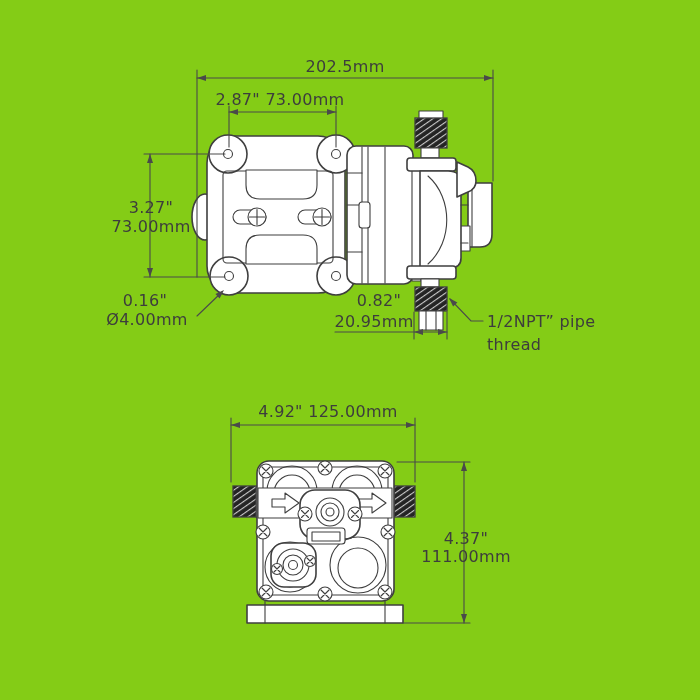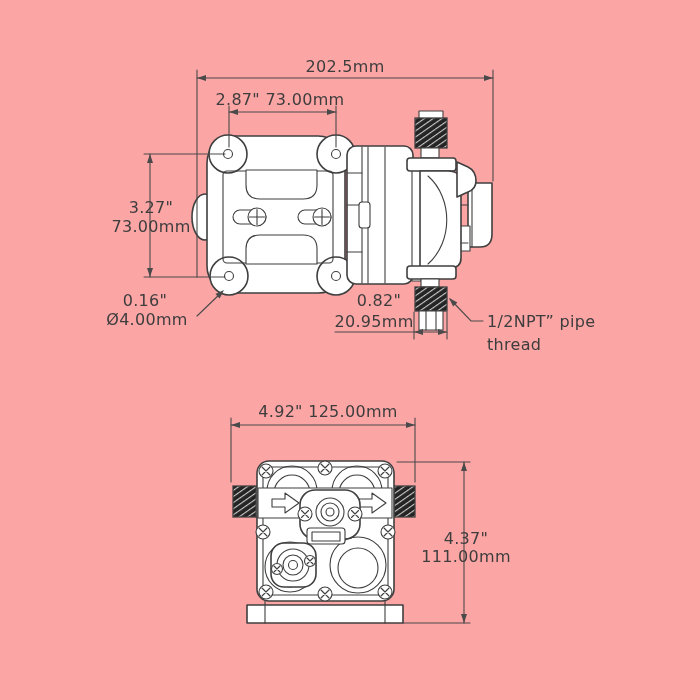--- a/index.html
+++ b/index.html
@@ -1,16 +1,16 @@
 <!DOCTYPE html>
 <html><head>
 <meta charset="utf-8">
 <style>
   html,body{margin:0;padding:0;background:#fff;}
-  .stage{position:relative;width:700px;height:700px;background:#fca5a5;overflow:hidden;
+  .stage{position:relative;width:700px;height:700px;background:#84cc16;overflow:hidden;
          font-family:"DejaVu Sans","Liberation Sans",sans-serif;}
   svg{position:absolute;left:0;top:0;}
   .ln  {fill:none;stroke:var(--line);stroke-width:1.6;stroke-linejoin:round;stroke-linecap:round;}
   .lnf {fill:#ffffff;stroke:var(--line);stroke-width:1.6;stroke-linejoin:round;stroke-linecap:round;}
   .thin{stroke-width:1.1;}
   .dim {fill:none;stroke:var(--dim);stroke-width:1.1;stroke-linecap:round;}
   .arr {fill:var(--dim);stroke:none;}
   .thr {fill:url(#threadhatch);stroke:var(--line);stroke-width:1.3;}
   .txt {font-size:16px;fill:var(--text);letter-spacing:0.3px;}
   :root{--line:#3f3f3f;--dim:#4a4a4a;--text:#3d3d3d;}

